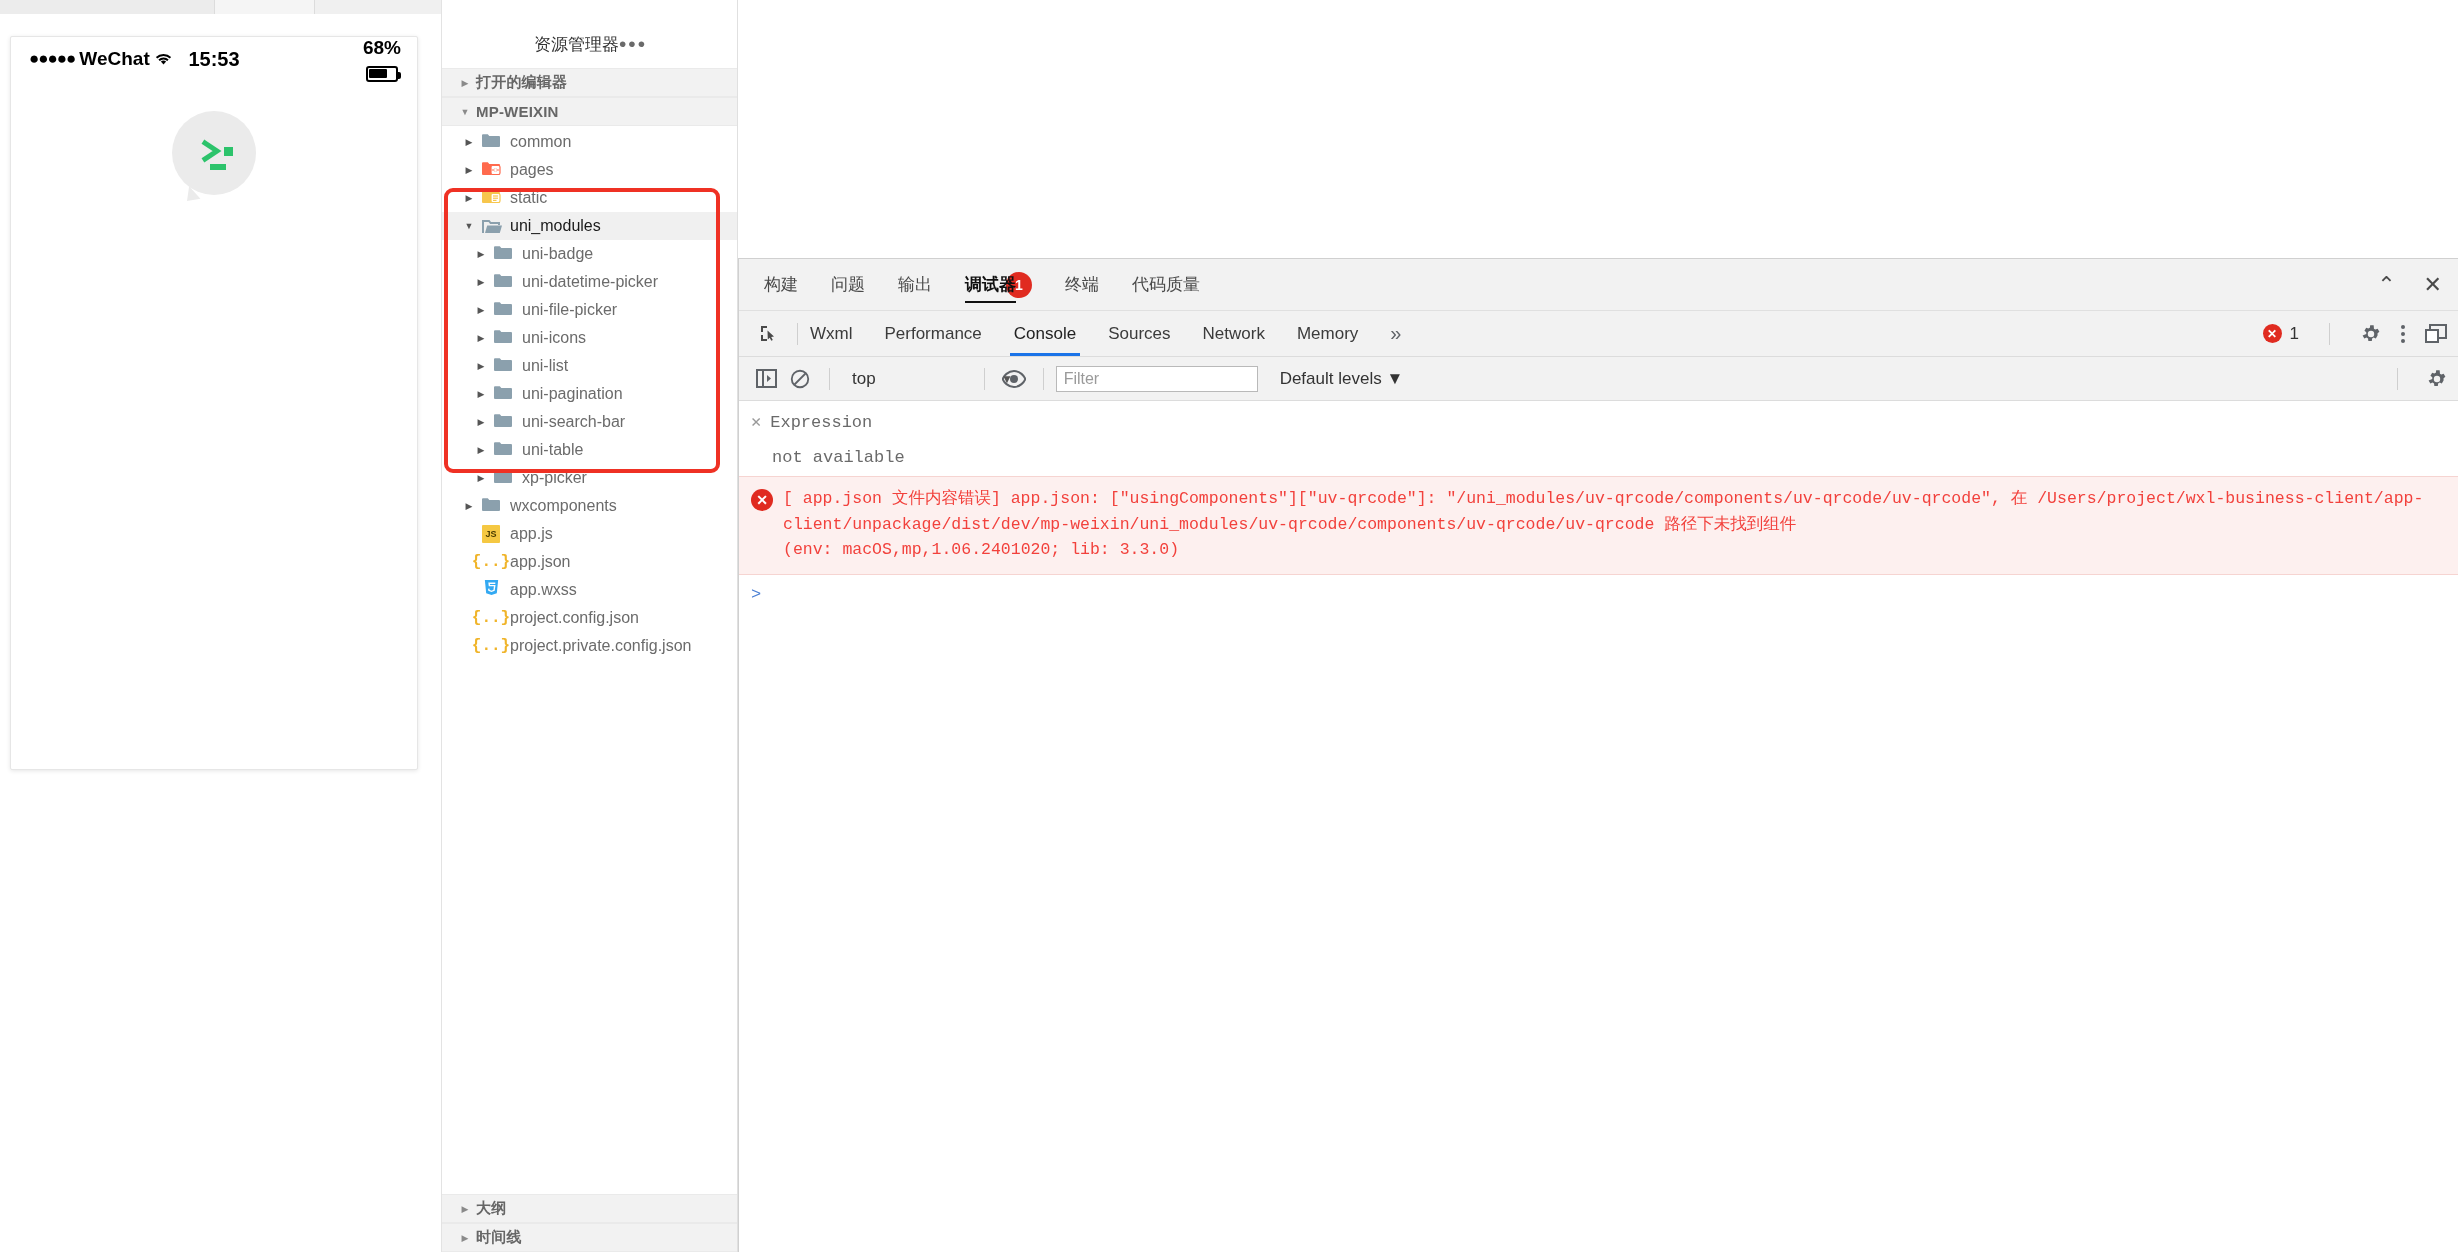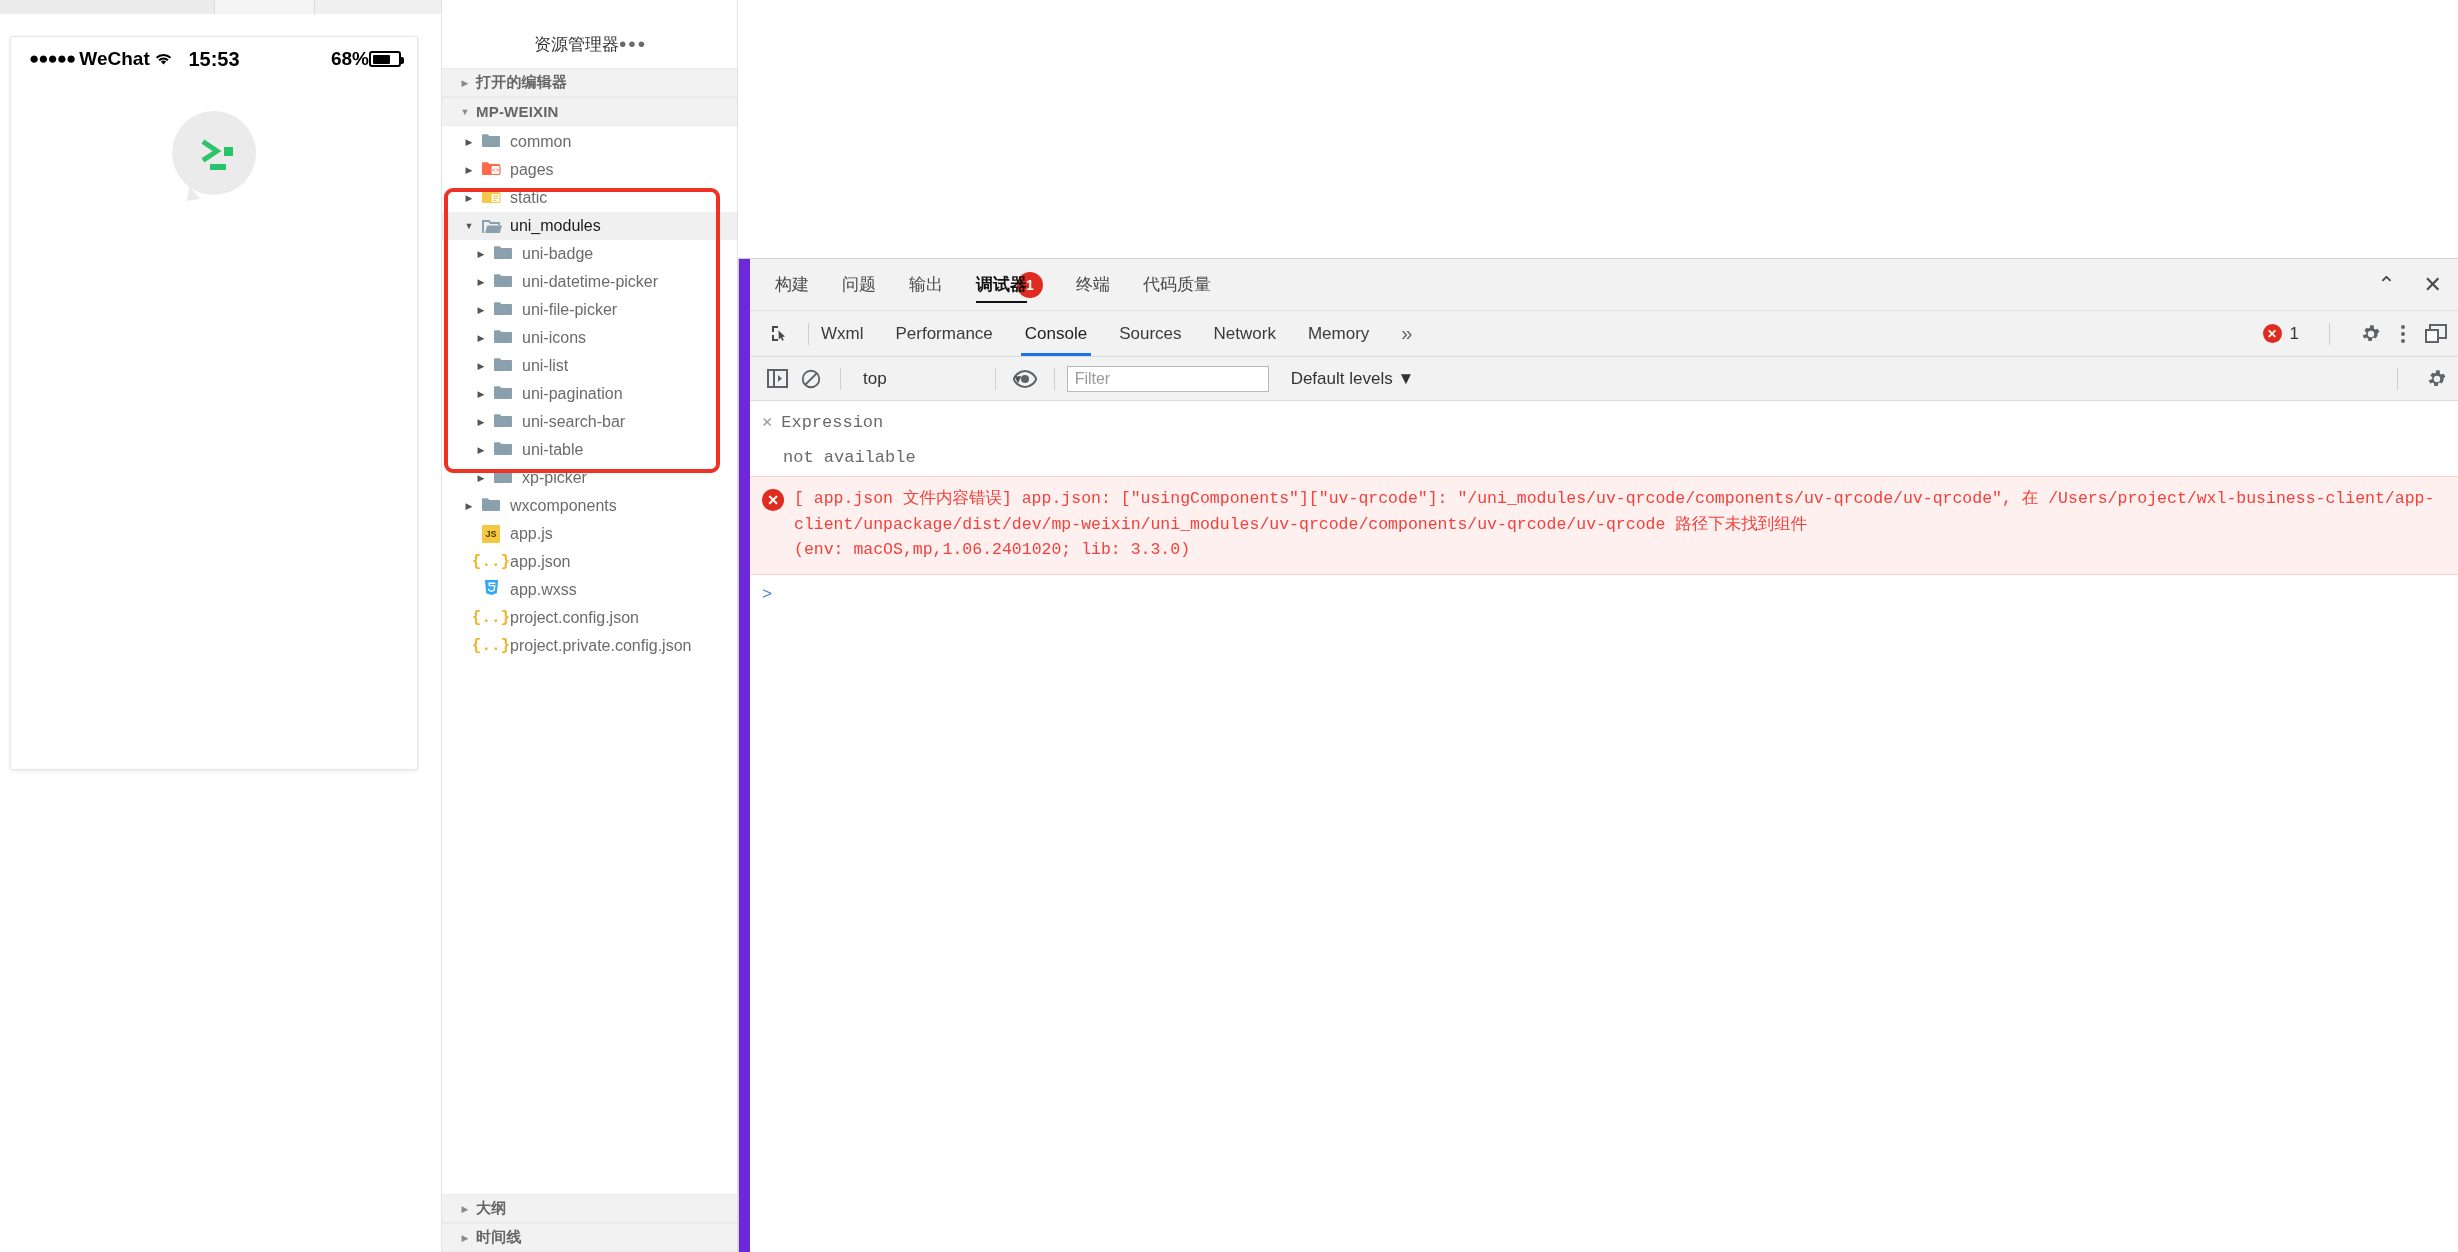--- a/index.html
+++ b/index.html
@@ -23,21 +23,21 @@
     position:absolute; left:10px; top:36px; width:408px; height:734px;
     background:#ffffff; border:1px solid #e6e6e6; border-radius:2px;
     box-shadow: 0 1px 4px rgba(0,0,0,.10);
   }
   .statusbar { position:relative; height:44px; display:flex; align-items:center; padding:0 18px; }
   .sb-left { display:flex; align-items:center; gap:4px; font-size:19px; font-weight:600; color:#000; }
   .dots { letter-spacing:-1px; font-size:17px; }
   .wifi { display:inline-block; width:17px; height:13px; margin-left:1px; position:relative; }
   .wifi svg { display:block; }
   .sb-time { position:absolute; left:50%; transform:translateX(-50%); font-size:20px; font-weight:600; color:#000; }
-  .sb-right { position:absolute; right:16px; display:flex; align-items:center; font-size:19px; font-weight:600; color:#000; }
+  .sb-right { position:absolute; right:16px; display:flex; align-items:center; gap:7px; font-size:19px; font-weight:600; color:#000;flex-direction:column; }
   .batt { width:32px; height:16px; border:2px solid #000; border-radius:3px; position:relative; display:inline-block; }
   .batt i { position:absolute; left:1.5px; top:1.5px; bottom:1.5px; width:62%; background:#000; border-radius:1px; display:block; }
   .batt:after { content:""; position:absolute; right:-5px; top:4px; width:3px; height:7px; background:#000; border-radius:0 2px 2px 0; }
 
   .sim-body { padding-top:30px; text-align:center; }
   .logo-wrap { display:flex; justify-content:center; margin-bottom:44px; }
   .logo { width:84px; height:84px; position:relative; }
   .logo .bub { position:absolute; inset:0; background:#ebebeb; border-radius:50%; }
   .logo .tail { position:absolute; left:16px; bottom:-7px; width:0; height:0;
     border-left:13px solid #ebebeb; border-top:11px solid transparent; border-bottom:4px solid transparent;
@@ -78,21 +78,21 @@
 
   .jsico { width:18px; height:18px; background:#f5c842; color:#4a3c00; font-size:9px; font-weight:700; display:flex; align-items:center; justify-content:center; border-radius:1px; }
   .jsonico { color:#f0b429; font-size:16px; font-weight:700; font-family:"Liberation Mono", monospace; }
   .cssico { color:#33a9f2; font-size:17px; font-weight:700; }
 
   .redbox { position:absolute; left:444px; top:188px; width:276px; height:285px; border:4px solid #ef3124; border-radius:9px; pointer-events:none; z-index:6; }
 
   .exp-bottom { position:absolute; left:0; bottom:0; width:100%; }
 
   
-  .devtools { position:absolute; left:738px; top:258px; width:1720px; height:994px; background:#6d28d9; border-left:1px solid #d0d0d0; border-top:1px solid #d0d0d0;padding-left:11px; }
+  .devtools { position:absolute; left:738px; top:258px; width:1720px; height:994px; background:#3b82f6; border-left:1px solid #d0d0d0; border-top:1px solid #d0d0d0; }
   .dt-tabs { height:52px; background:#f2f2f2; display:flex; align-items:center; padding-left:25px; border-bottom:1px solid #e0e0e0; position:relative; }
   .dt-tab { font-size:17px; color:#4a4a4a; margin-right:33px; cursor:pointer; position:relative; height:52px; display:flex; align-items:center; }
   .dt-tab.active { color:#111; font-weight:700; }
   .dt-tab.active:after { content:""; position:absolute; left:0; right:0; bottom:8px; height:2px; background:#111; }
   .badge-count { width:26px; height:26px; border-radius:50%; background:#e02b20; color:#fff; font-size:14px; font-weight:700; display:flex; align-items:center; justify-content:center; margin-left:-22px; margin-right:33px; }
   .dt-win { position:absolute; right:16px; top:0; height:52px; display:flex; align-items:center; gap:28px; }
   .dt-win .ic { font-size:22px; color:#4a4a4a; cursor:pointer; line-height:1; }
 
   .dt-sub { height:46px; background:#f2f2f2; display:flex; align-items:center; padding-left:12px; border-bottom:1px solid #dcdcdc; position:relative; }
   .cursor-ic { width:34px; height:30px; display:flex; align-items:center; justify-content:center; cursor:pointer; }

